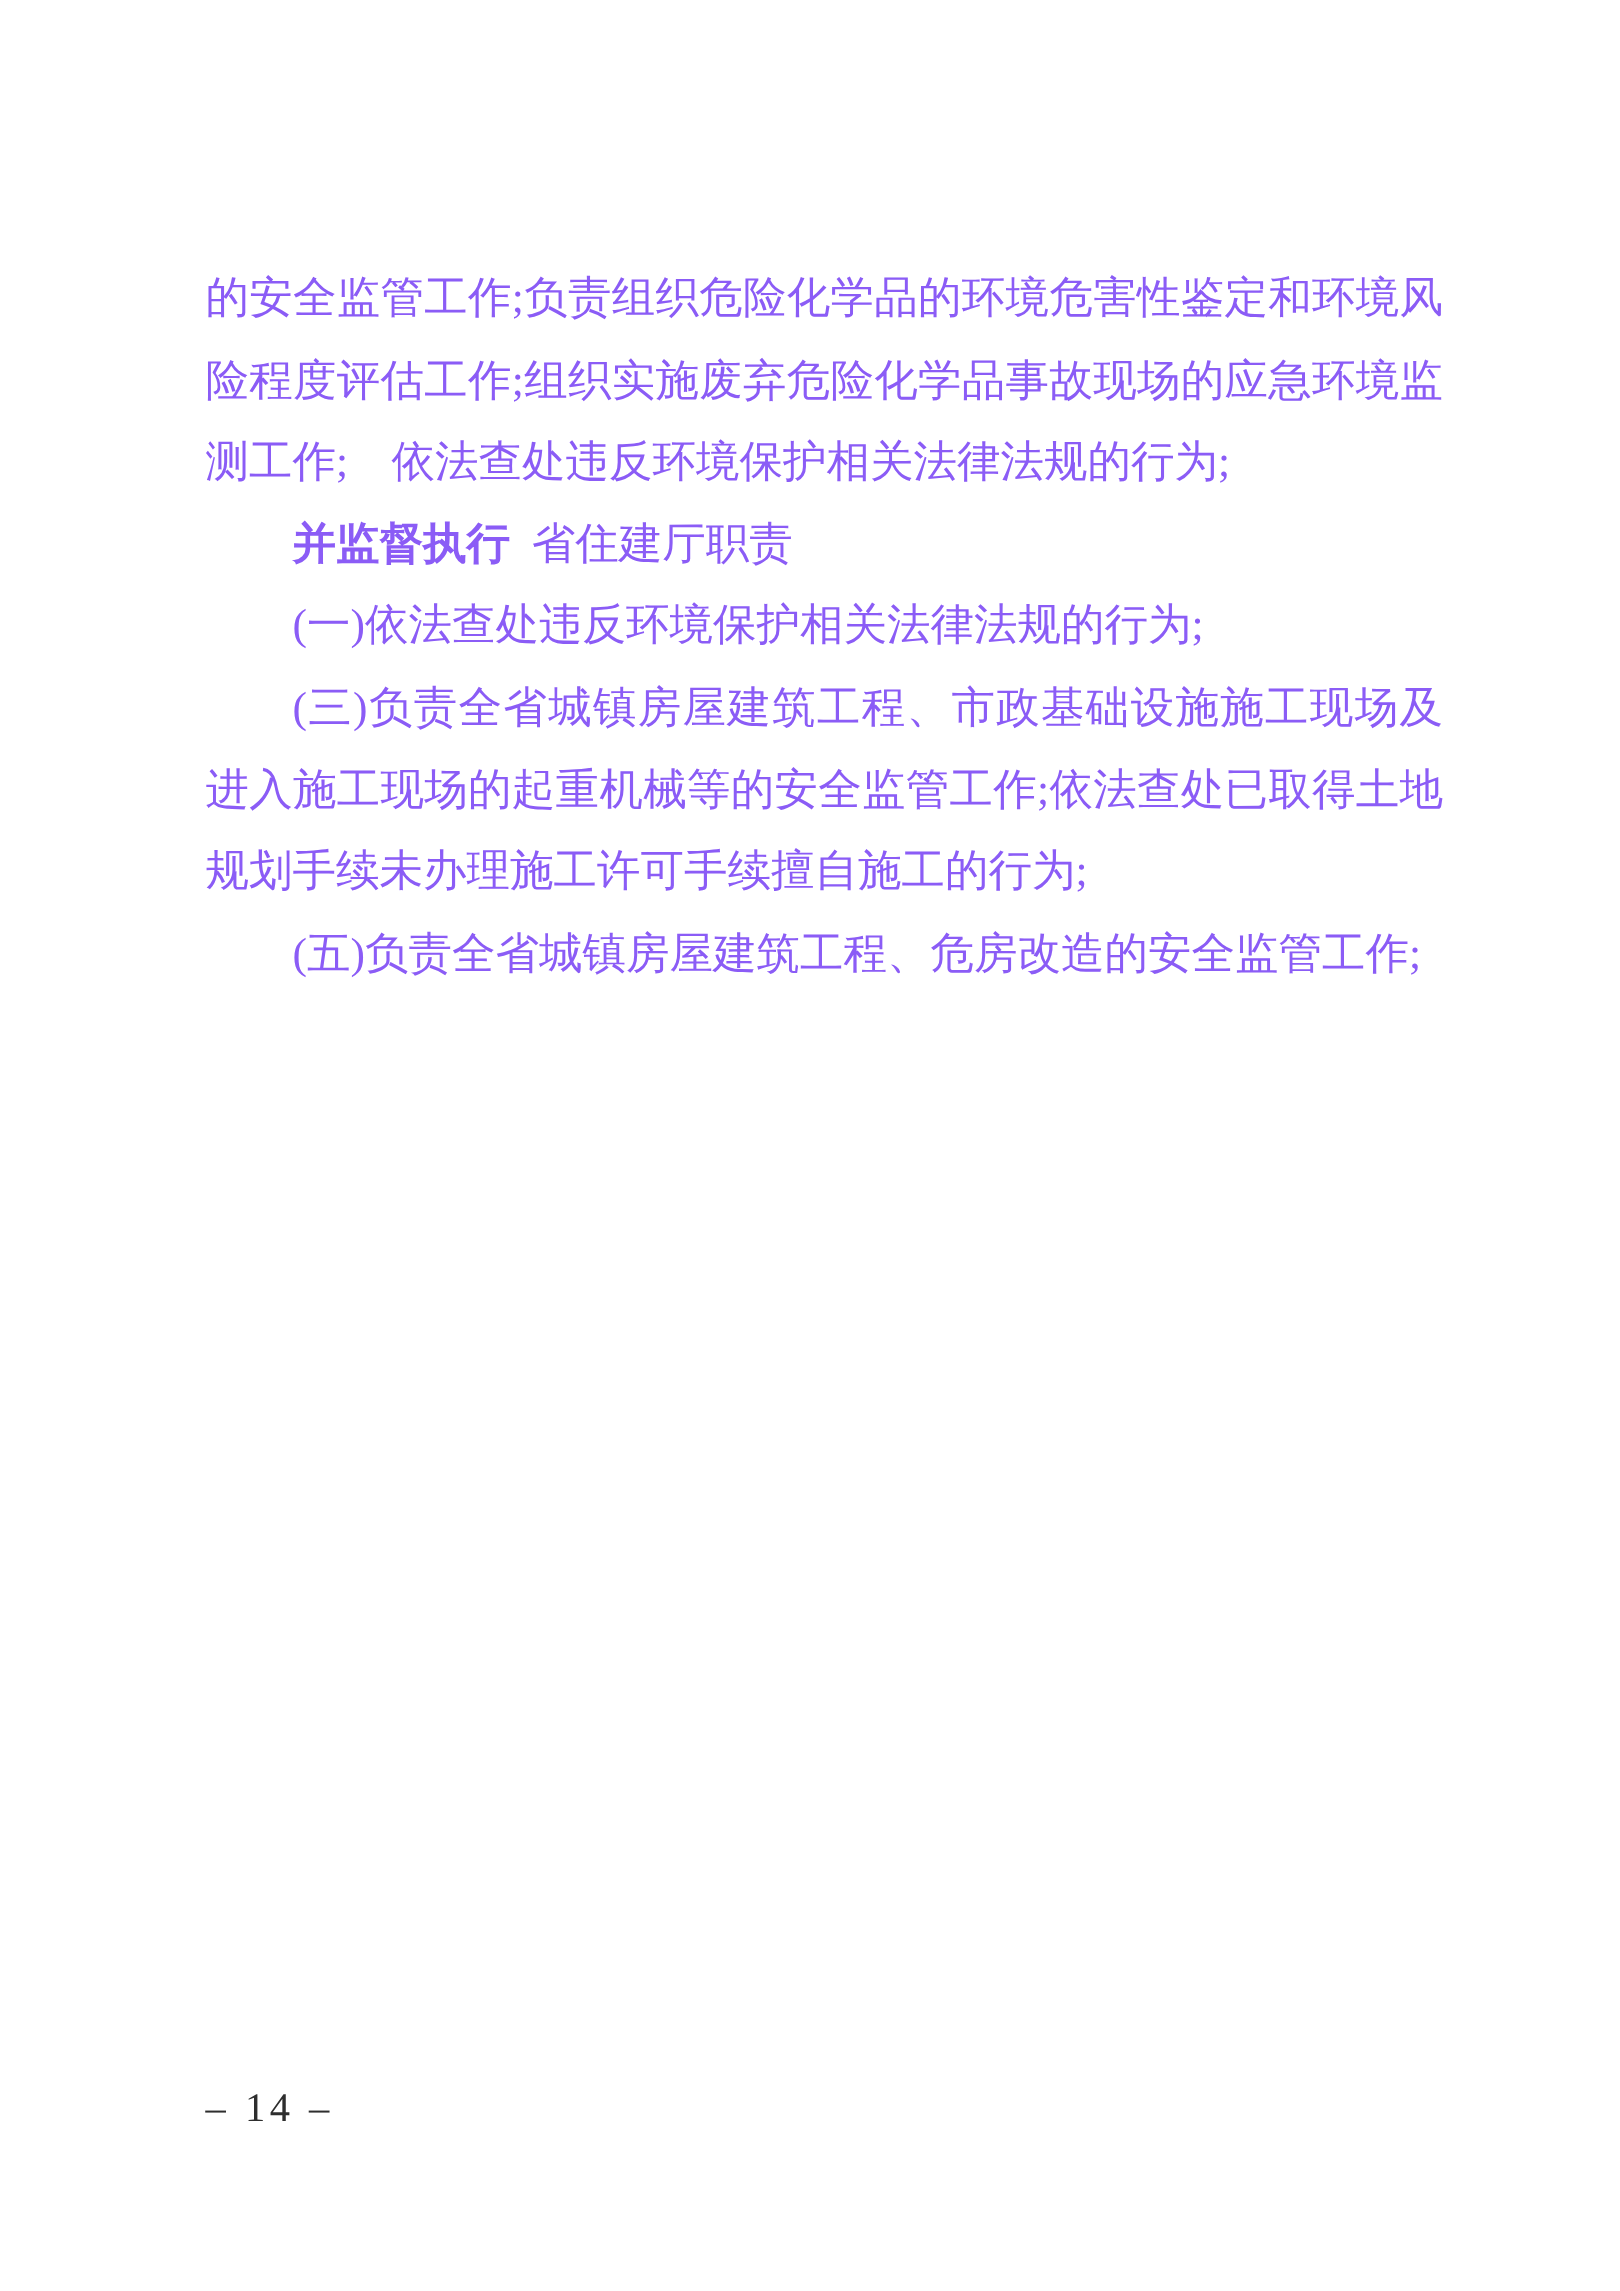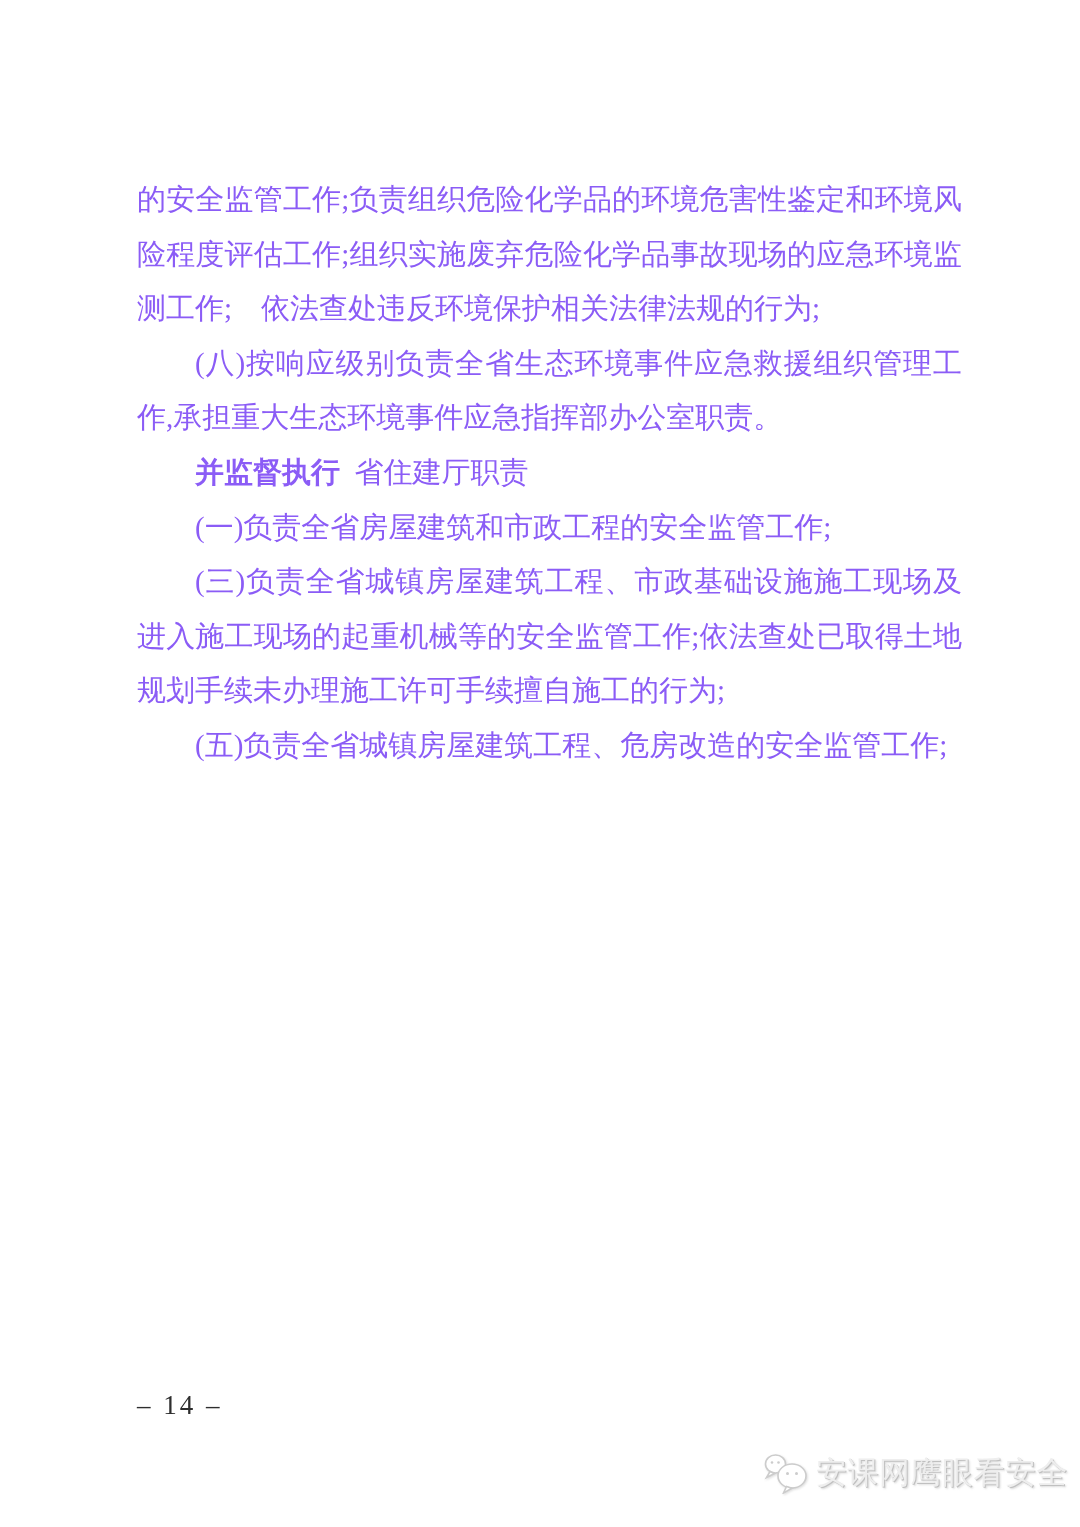--- a/index.html
+++ b/index.html
@@ -72,44 +72,26 @@
     filter: drop-shadow(1px 1px 1px rgba(170,170,170,0.4));
   }
 </style>
 </head>
 <body>
 
 <div class="page">
 
   <div class="content">
     <p class="continuation">的安全监管工作;负责组织危险化学品的环境危害性鉴定和环境风险程度评估工作;组织实施废弃危险化学品事故现场的应急环境监测工作;　依法查处违反环境保护相关法律法规的行为;</p>
-    <p>(八)按响应级别负责全省生态环境事件应急救援组织管理工作,承担重大生态环境事件应急指挥部办公室职责。</p>
 
     <p>
       <span class="article-number">并监督执行</span><span class="article-title">省住建厅职责</span>
     </p>
 
-    <p>(一)负责全省房屋建筑和市政工程的安全监管工作;</p>
+    <p>(一)依法查处违反环境保护相关法律法规的行为;</p>
     <p>(三)负责全省城镇房屋建筑工程、市政基础设施施工现场及进入施工现场的起重机械等的安全监管工作;依法查处已取得土地规划手续未办理施工许可手续擅自施工的行为;</p>
     <p>(五)负责全省城镇房屋建筑工程、危房改造的安全监管工作;</p>
   </div>
 
   <div class="page-number">–  14  –</div>
 
-  <div class="watermark">
-    <svg class="wechat-icon" viewBox="0 0 46 42" xmlns="http://www.w3.org/2000/svg">
-      <g fill="#ffffff" stroke="#cccccc" stroke-width="1.6">
-        <ellipse cx="12.5" cy="12" rx="10" ry="9"></ellipse>
-        <path d="M7 19.5 L3.5 25.5 L11.5 21.5 Z"></path>
-      </g>
-      <circle cx="9" cy="10.5" r="1.3" fill="#cccccc"></circle>
-      <circle cx="15.5" cy="10.5" r="1.3" fill="#cccccc"></circle>
-      <g fill="#ffffff" stroke="#cccccc" stroke-width="1.6">
-        <ellipse cx="29" cy="24" rx="14" ry="12"></ellipse>
-        <path d="M23.5 34.5 L20.5 41 L29 36.3 Z"></path>
-      </g>
-      <circle cx="24.5" cy="21.5" r="1.5" fill="#cccccc"></circle>
-      <circle cx="33.5" cy="21.5" r="1.5" fill="#cccccc"></circle>
-    </svg>
-    <span class="watermark-text">安课网鹰眼看安全</span>
-  </div>
 
 </div>
 
 </body></html>

